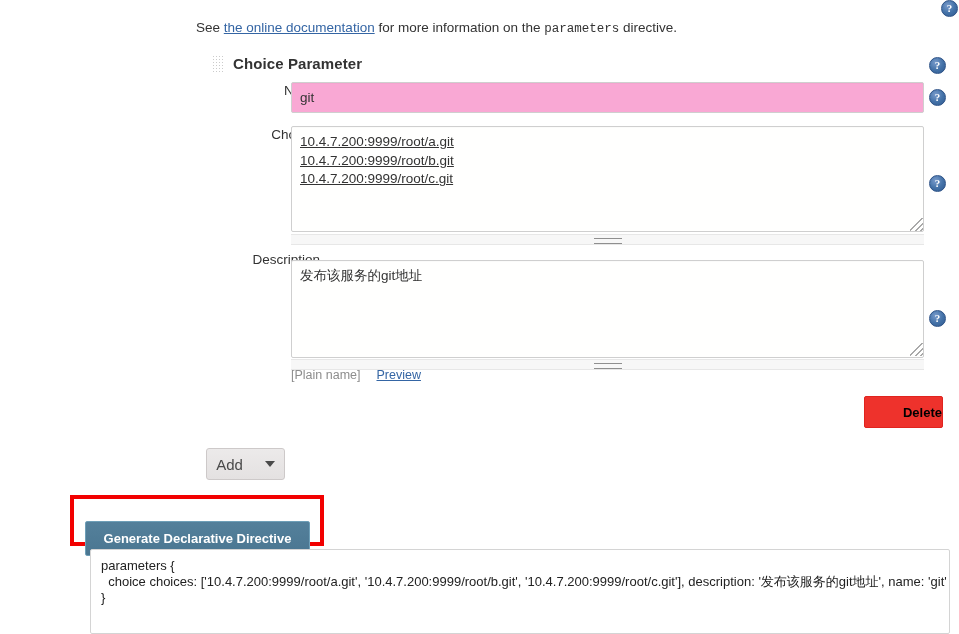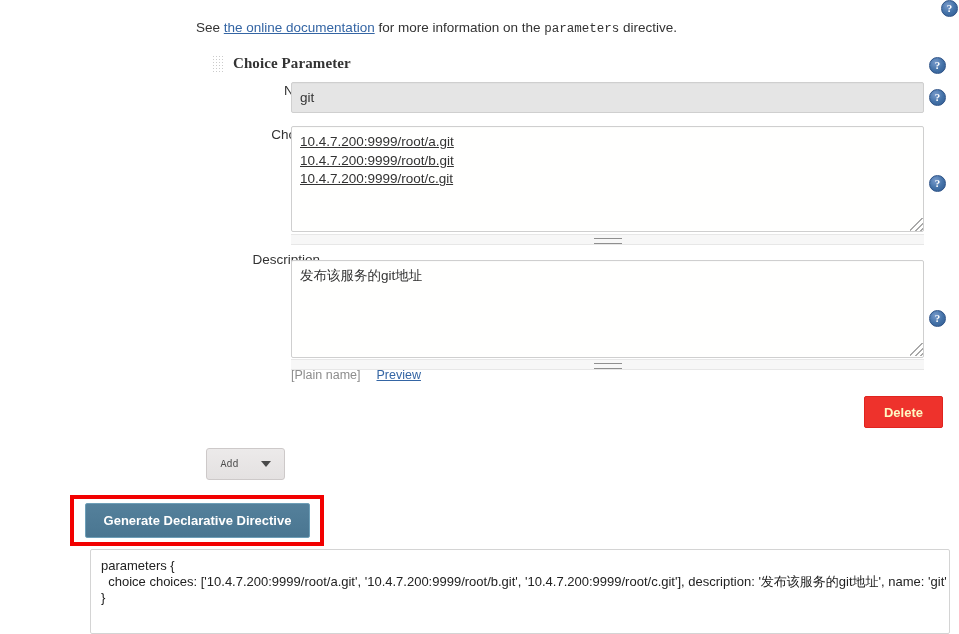--- a/index.html
+++ b/index.html
@@ -54,35 +54,34 @@
       radial-gradient(#c8c8c8 41%, transparent 42%);
     background-size: 3px 3px;
     background-position: 0 0;
     opacity: 0.95;
   }
   .section-title {
     font-size: 15px;
     font-weight: bold;
     color: #333;
     letter-spacing: 0.1px;
-    font-family: Liberation Serif, serif;
   }
 
   
   .row-label {
     position: absolute;
     text-align: right;
     font-size: 13.5px;
     color: #333;
     width: 150px;
   }
 
   .text-input {
     position: absolute;
-    background: #e5e5e5;
+    background: #f9a8d4;
     border: 1px solid #cfcfcf;
     border-radius: 2px;
     font-family: "Liberation Sans", sans-serif;
     font-size: 13.5px;
     color: #333;
     padding: 4px 8px;
     outline: none;
     box-shadow: inset 0 1px 1px rgba(0,0,0,0.025);
   }
 
@@ -163,37 +162,38 @@
     cursor: pointer;
     box-shadow: 0 0 0 1px rgba(255,255,255,0.6);
   }
 
   
   .delete-button {
     position: absolute;
     background: #ee322c;
     border: 1px solid #e0241f;
     border-radius: 2px;
-    color: #fef9c3;
+    color: #000000;
     font-family: "Liberation Sans", sans-serif;
     font-size: 13px;
     font-weight: bold;
     cursor: pointer;
     padding: 0;
+    text-align: right;
   }
 
   
   .add-button {
     position: absolute;
     background: linear-gradient(to bottom, #eceaea 0%, #e4e1e1 100%);
     border: 1px solid #cdc9c9;
     border-radius: 3px;
     color: #4a4a4a;
-    font-family: Liberation Mono, monospace;
-    font-size: 10px;
+    font-family: Liberation Sans, sans-serif;
+    font-size: 15px;
     cursor: pointer;
     display: flex;
     align-items: center;
     justify-content: center;
     gap: 22px;
     padding: 0 24px;
   }
   .caret-down {
     width: 0; height: 0;
     border-left: 5px solid transparent;
@@ -211,20 +211,21 @@
     position: absolute;
     background: linear-gradient(to bottom, #54809b 0%, #4a7691 100%);
     border: 1px solid #6e9fb8;
     border-radius: 2px;
     color: #ffffff;
     font-family: "Liberation Sans", sans-serif;
     font-size: 13px;
     font-weight: bold;
     cursor: pointer;
     padding: 0;
+    margin-top: 18px;
   }
 
   
   .code-box {
     position: absolute;
     background: #ffffff;
     border: 1px solid #d4d4d4;
     border-radius: 2px;
     font-family: "Liberation Sans", sans-serif;
     font-size: 13px;

